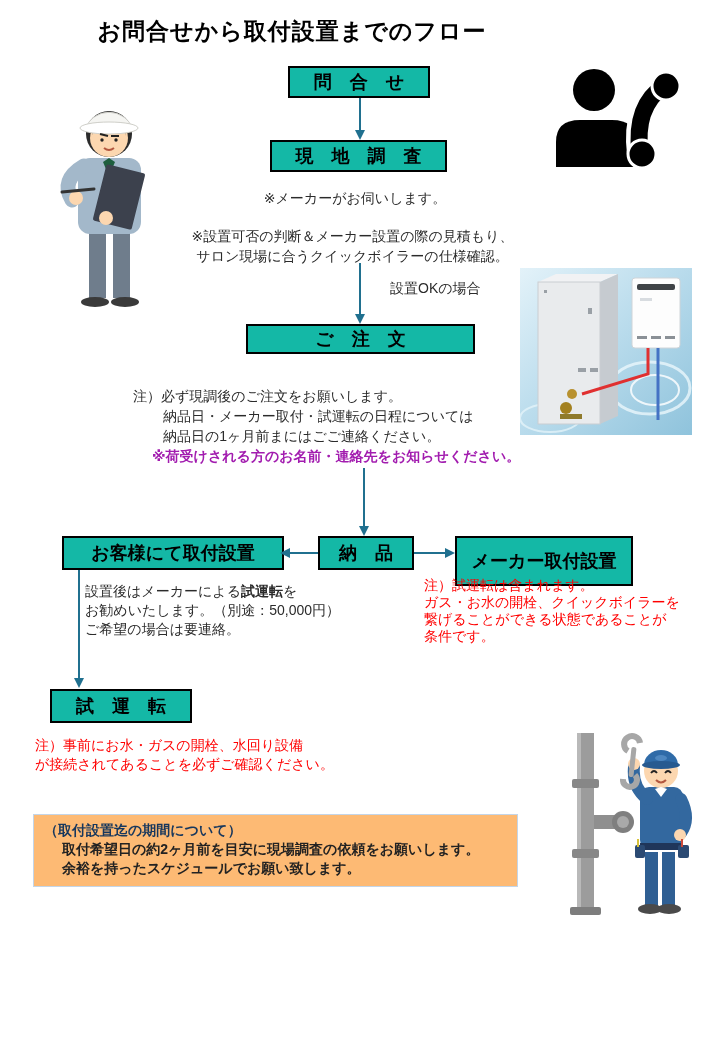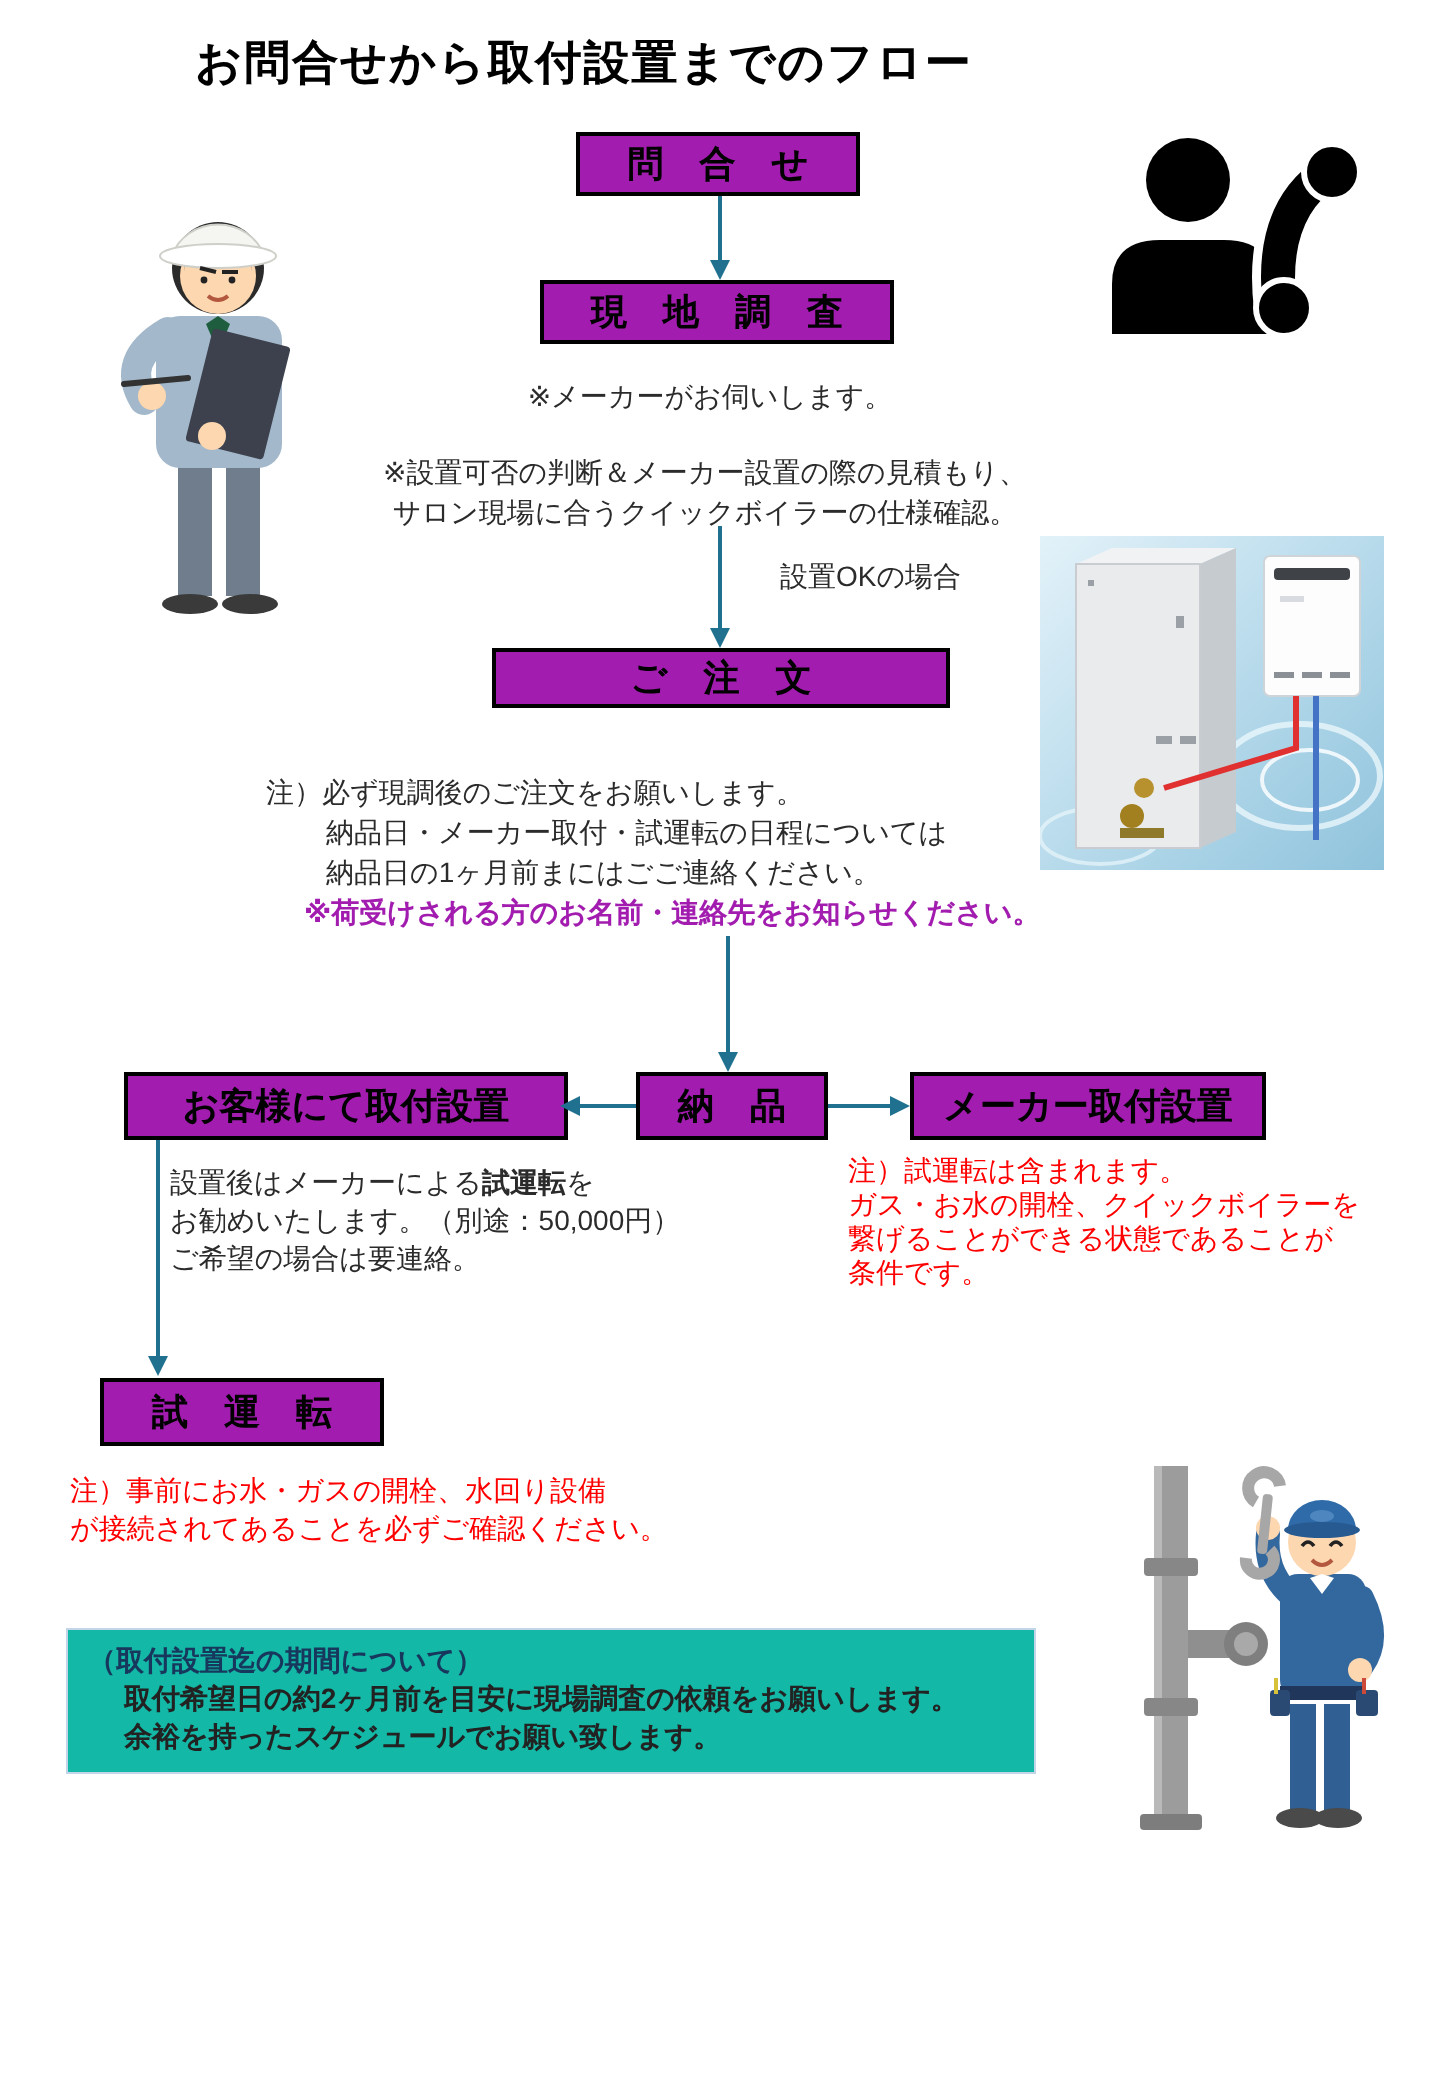--- a/index.html
+++ b/index.html
@@ -3,37 +3,37 @@
 <meta charset="utf-8">
 <style>
   * { box-sizing: border-box; }
   html,body { margin:0; padding:0; background:#fff; }
   body { font-family:"Liberation Sans","DejaVu Sans",sans-serif; color:#1a1a1a; }
   #page { position:relative; width:720px; height:1040px; background:#ffffff; overflow:hidden; }
 
   .title { position:absolute; left:0; top:16px; width:584px; text-align:center;
            font-size:23px; font-weight:bold; color:#000; letter-spacing:1px; }
 
-  .fbox { position:absolute; background:#a21caf; border:2px solid #000;
+  .fbox { position:absolute; background:#14b8a6; border:2px solid #000;
           display:flex; align-items:center; justify-content:center;
           font-weight:bold; font-size:18px; color:#000; white-space:nowrap; }
 
   .note { position:absolute; font-size:14px; line-height:20px; color:#2b2b2b; white-space:nowrap; }
   .note.center { text-align:center; }
   .red  { color:#ff0000; }
   .redbold { color:#a21caf; font-weight:bold; }
   .indent { padding-left:30px; }
   .bold { font-weight:bold; }
 
   svg.arr { position:absolute; overflow:visible; }
   svg.arr line { stroke:#20708F; stroke-width:2; }
   svg.arr polygon { fill:#20708F; }
 
   .infobox { position:absolute; left:33px; top:814px; width:485px;
-             background:#14b8a6; border:1px solid #c3d5e8; padding:6px 10px 8px 10px;
+             background:#fdba74; border:1px solid #c3d5e8; padding:6px 10px 8px 10px;
              font-size:14px; line-height:19px; }
   .infobox .ib-head { font-weight:bold; color:#17375D; }
   .infobox .ib-line { color:#222; padding-left:18px; white-space:nowrap;font-weight:bold; }
 
   .illus { position:absolute; }
 
   .boiler-wrap { position:absolute; left:520px; top:268px; width:172px; height:167px;
                  background:linear-gradient(135deg,#e3f2f9 0%,#bcdded 45%,#8fc3dc 100%); }
 </style>
 </head>
@@ -74,21 +74,21 @@
     <path d="M116,24 Q86,44 92,92" stroke="#000" stroke-width="17" fill="none" stroke-linecap="round"></path>
     <circle cx="118" cy="24" r="14" fill="#000" stroke="#fff" stroke-width="3"></circle>
     <circle cx="94" cy="92" r="14" fill="#000" stroke="#fff" stroke-width="3"></circle>
   </svg>
 
   <div class="fbox" style="left:288px;top:66px;width:142px;height:32px">問　合　せ</div>
   <div class="fbox" style="left:270px;top:140px;width:177px;height:32px">現　地　調　査</div>
   <div class="fbox" style="left:246px;top:324px;width:229px;height:30px">ご　注　文</div>
   <div class="fbox" style="left:62px;top:536px;width:222px;height:34px">お客様にて取付設置</div>
   <div class="fbox" style="left:318px;top:536px;width:96px;height:34px">納　品</div>
-  <div class="fbox" style="left:455px;top:536px;width:178px;height:34px">メーカー取付設置</div>
+  <div class="fbox" style="left:455px;top:536px;width:178px;height:50px">メーカー取付設置</div>
   <div class="fbox" style="left:50px;top:689px;width:142px;height:34px">試　運　転</div>
 
   <svg class="arr" style="left:353px;top:98px" width="14" height="42">
     <line x1="7" y1="0" x2="7" y2="33"></line>
       <polygon points="2,32 12,32 7,42"></polygon>
     </svg>
   <svg class="arr" style="left:353px;top:263px" width="14" height="61">
     <line x1="7" y1="0" x2="7" y2="52"></line>
       <polygon points="2,51 12,51 7,61"></polygon>
     </svg>

